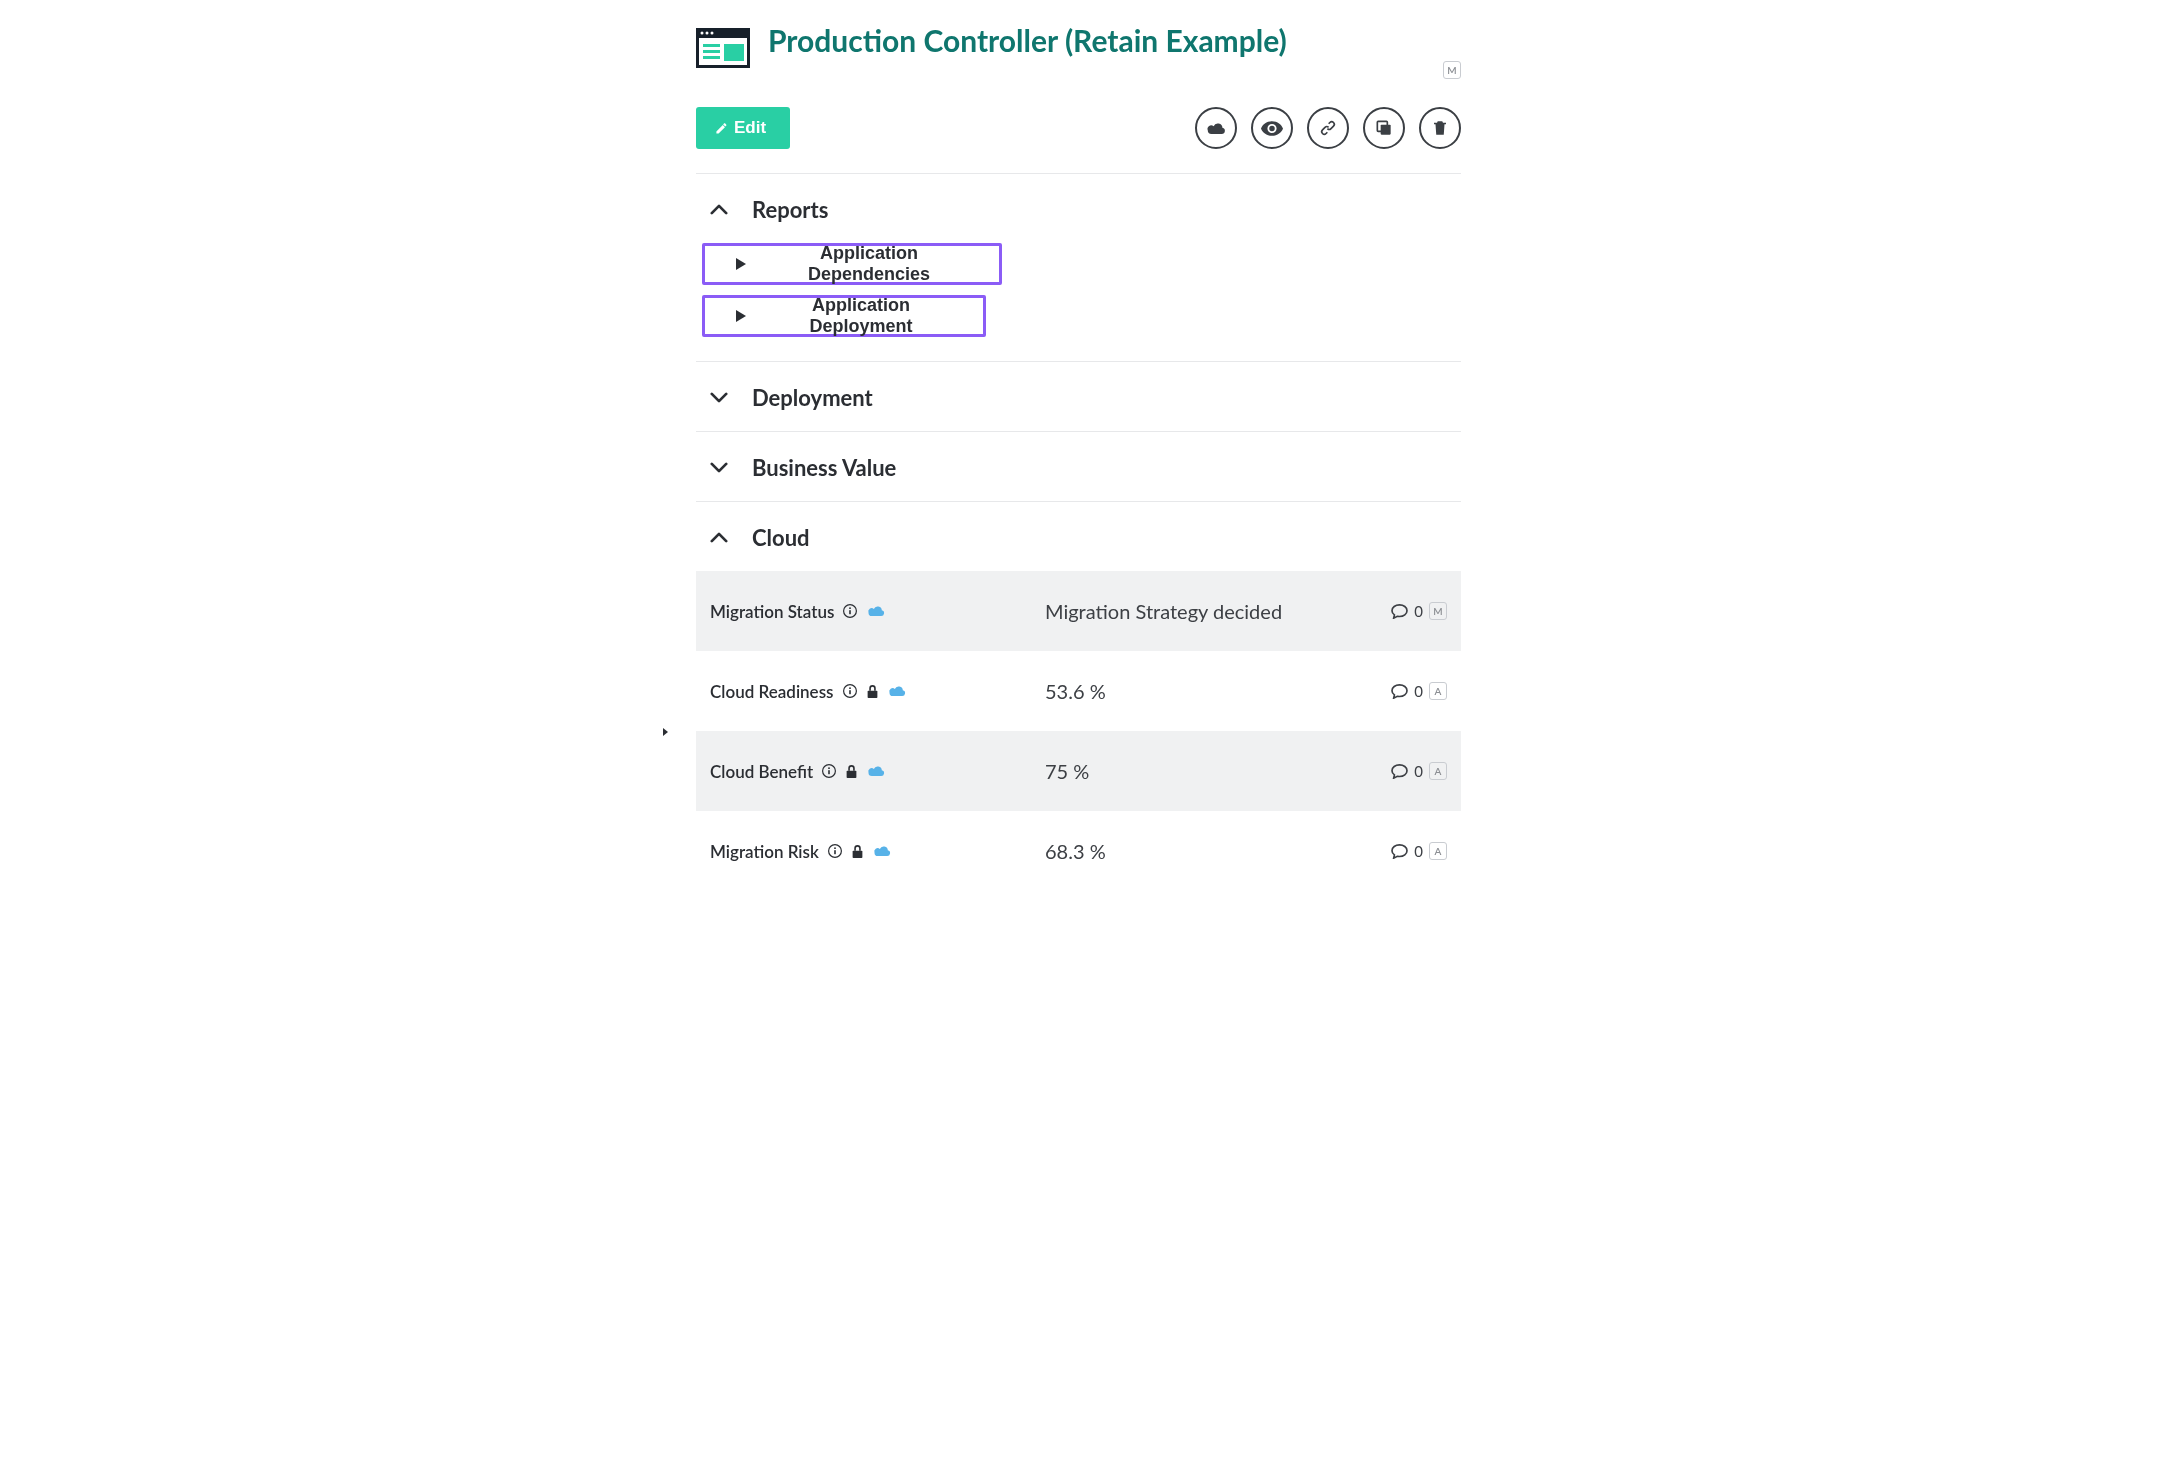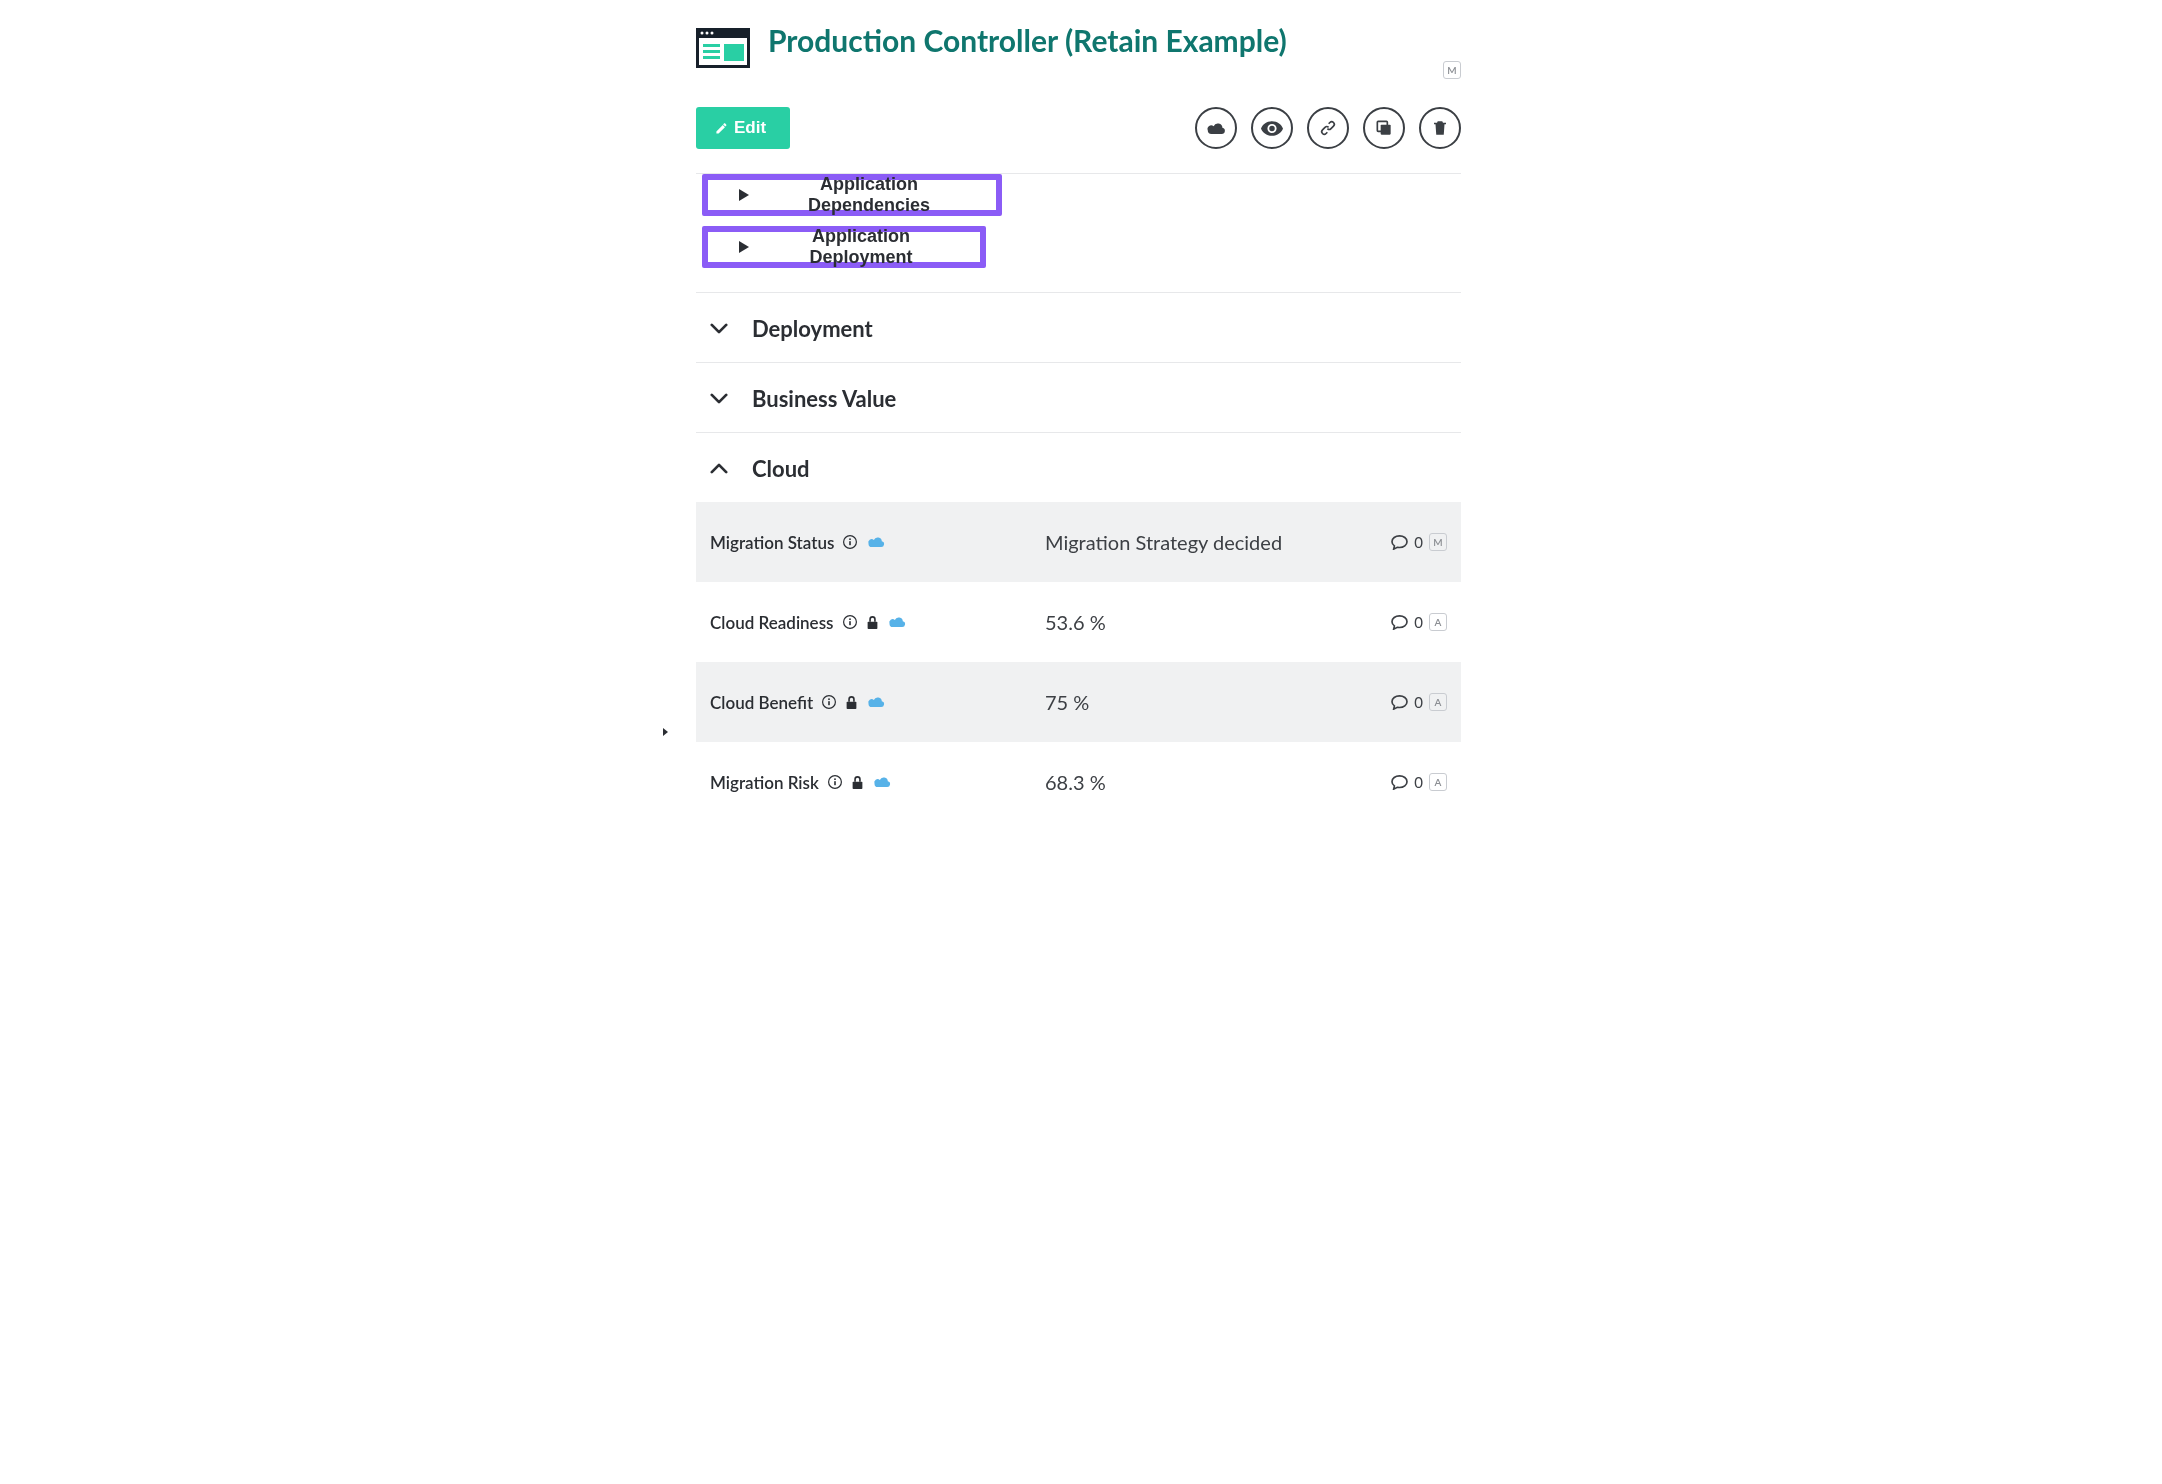--- a/index.html
+++ b/index.html
@@ -153,21 +153,21 @@
   .report-btns {
     padding: 0 6px 24px;
     display: flex;
     flex-direction: column;
     gap: 10px;
   }
   .report-btn {
     display: inline-flex;
     align-items: center;
     gap: 14px;
-    border: 6px solid #8b5cf6;
+    border: 3px solid #8b5cf6;
     border-radius: 2px;
     background: #fff;
     padding: 0 22px 0 30px;
     height: 42px;
     font-size: 18px;
     font-weight: 600;
     color: #2b2e33;
     width: 300px;
     cursor: pointer;
   }
@@ -330,20 +330,28 @@
           <svg width="18" height="20">
               <use href="#svg-trash"></use>
             </svg>
         </button>
       </div>
     </div>
 
 
     <hr class="divider sp">
 
+    <div class="section-hdr">
+      <span class="chev">
+        <svg width="18" height="11">
+            <use href="#svg-chev-up"></use>
+          </svg>
+      </span>
+      <span class="section-title">Reports</span>
+    </div>
     <div class="report-btns">
       <button class="report-btn">
         <span class="play ic">
             <svg width="12" height="14">
               <use href="#svg-play"></use>
             </svg>
           </span>
         <span>Application Dependencies</span>
       </button>
       <button class="report-btn" style="width:284px">

